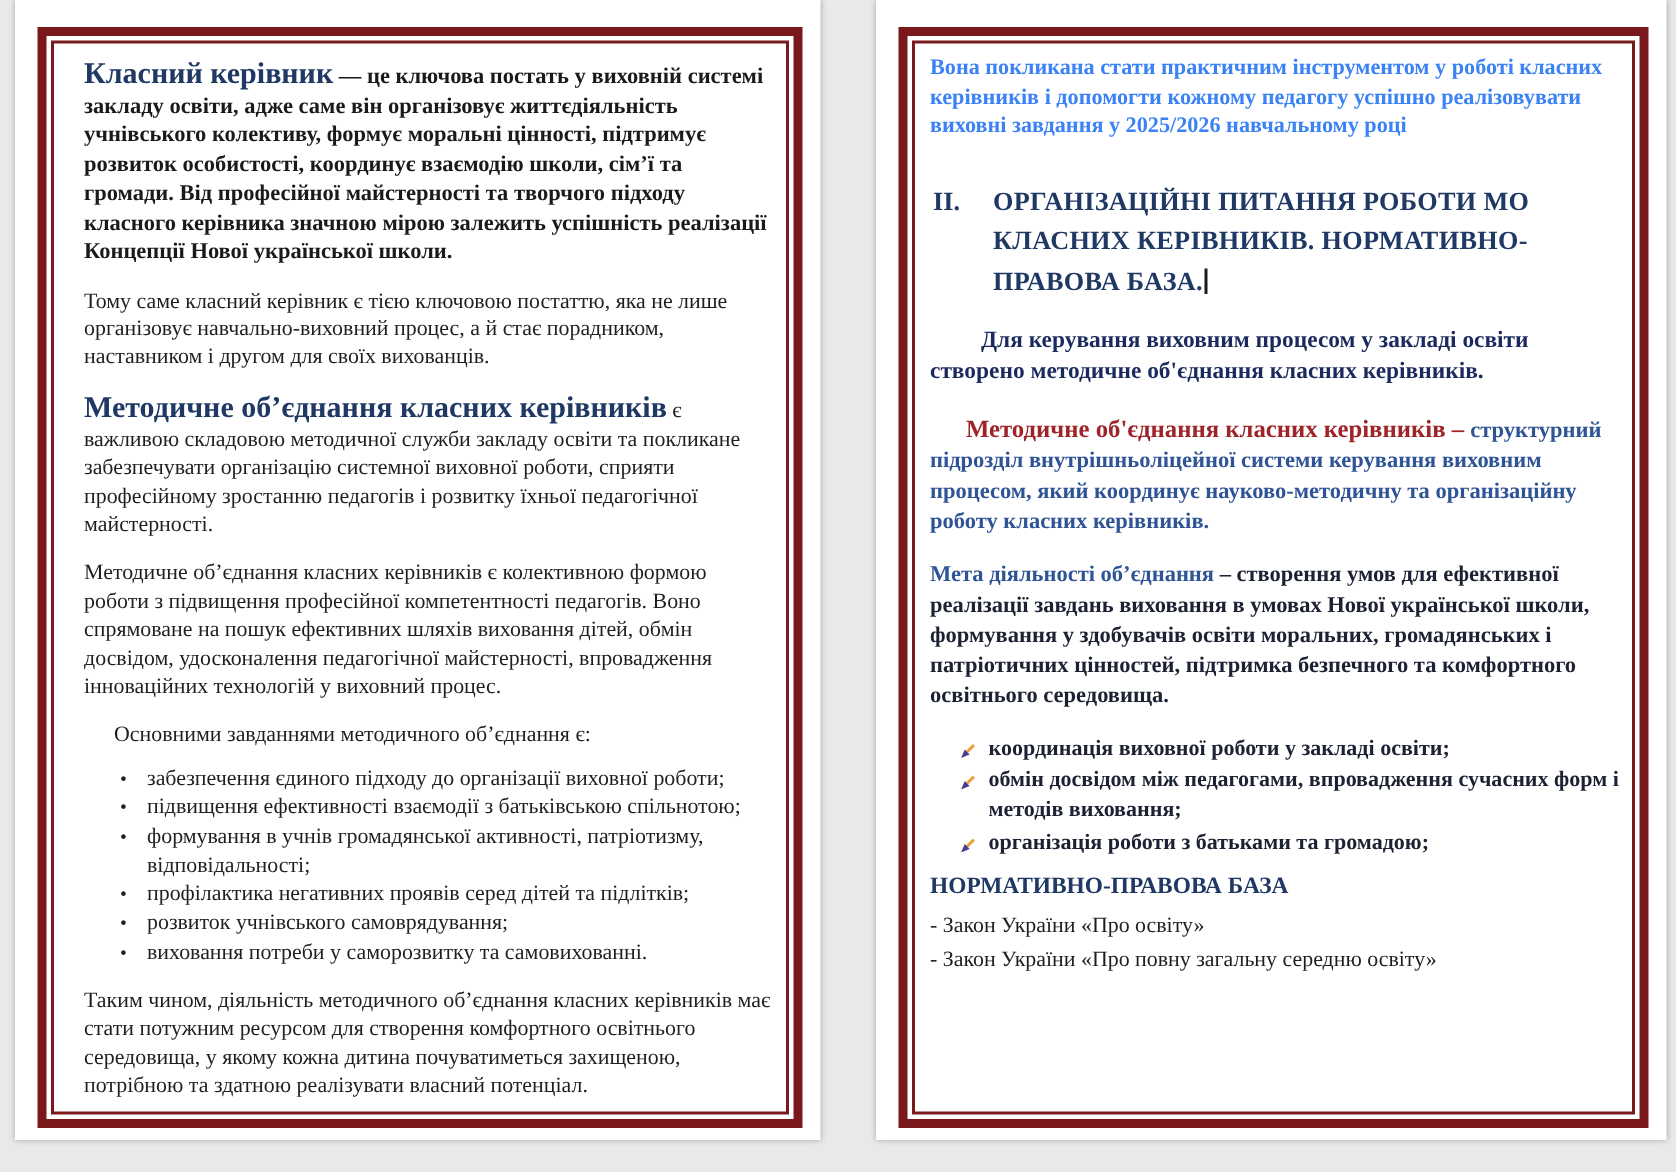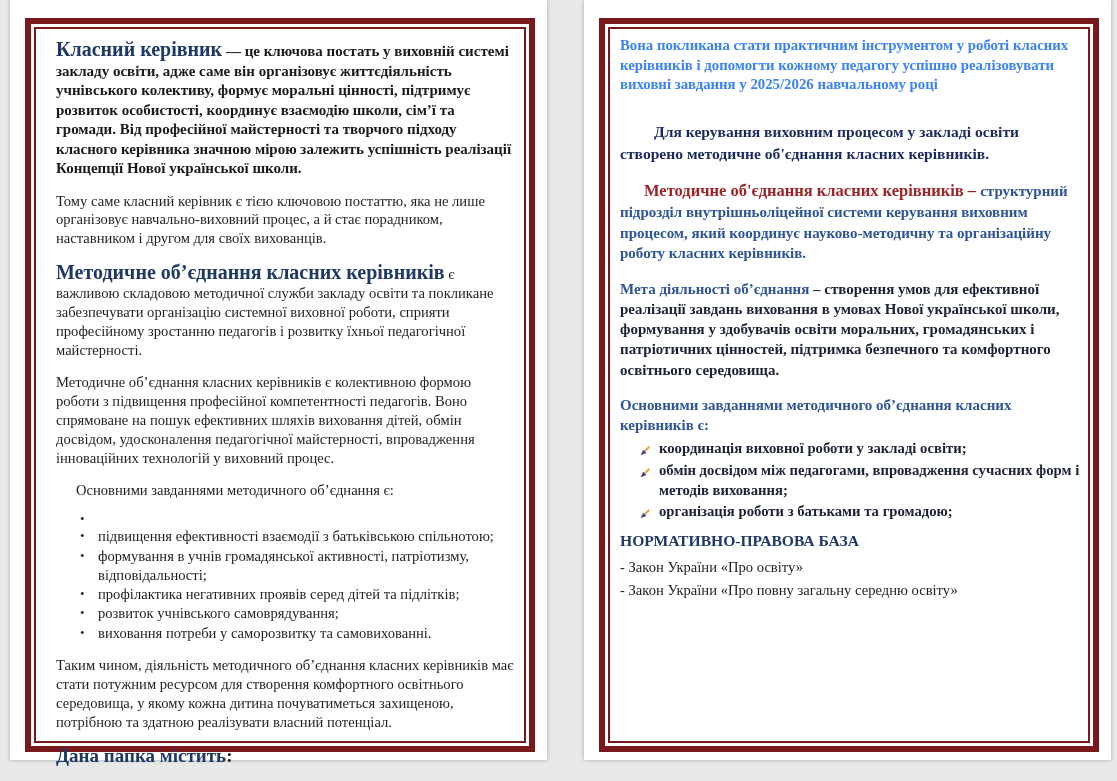--- a/index.html
+++ b/index.html
@@ -69,20 +69,21 @@
 
       <p><span class="lead-big">Методичне об’єднання класних керівників</span><span class="body"> є важливою складовою методичної служби закладу освіти та покликане забезпечувати організацію системної виховної роботи, сприяти професійному зростанню педагогів і розвитку їхньої педагогічної майстерності.</span></p>
 
       <p class="body">Методичне об’єднання класних керівників є колективною формою роботи з підвищення професійної компетентності педагогів. Воно спрямоване на пошук ефективних шляхів виховання дітей, обмін досвідом, удосконалення педагогічної майстерності, впровадження інноваційних технологій у виховний процес.</p>
 
       <p class="body" style="margin-bottom:10px;margin-left:20px;">Основними завданнями методичного об’єднання є:</p>
 
       <ul class="dots">
         <li>
             <span class="dot">•</span>
+            <span>забезпечення єдиного підходу до організації виховної роботи;</span>
           </li>
         <li>
             <span class="dot">•</span>
             <span>підвищення ефективності взаємодії з батьківською спільнотою;</span>
           </li>
         <li>
             <span class="dot">•</span>
             <span>формування в учнів громадянської активності, патріотизму, відповідальності;</span>
           </li>
         <li>
@@ -94,40 +95,42 @@
             <span>розвиток учнівського самоврядування;</span>
           </li>
         <li>
             <span class="dot">•</span>
             <span>виховання потреби у саморозвитку та самовихованні.</span>
           </li>
       </ul>
 
       <p class="body">Таким чином, діяльність методичного об’єднання класних керівників має стати потужним ресурсом для створення комфортного освітнього середовища, у якому кожна дитина почуватиметься захищеною, потрібною та здатною реалізувати власний потенціал.</p>
 
-      <div class="folder-h"><span>Дана папка містить</span><span class="colon">:</span></div>
 
     </div>
   </div>
 
   <div class="page page2 p2">
     <div class="b-outer"></div>
     <div class="b-inner"></div>
     <div class="content">
 
       <p class="intro">Вона покликана стати практичним інструментом у роботі класних керівників і допомогти кожному педагогу успішно реалізовувати виховні завдання у 2025/2026 навчальному році</p>
 
+      <div class="h2row">
+        <span class="h2num">ІІ.</span>
+        <span class="h2text"><span>ОРГАНІЗАЦІЙНІ ПИТАННЯ РОБОТИ МО КЛАСНИХ КЕРІВНИКІВ.  НОРМАТИВНО-ПРАВОВА БАЗА.</span><span class="caret"></span></span>
+      </div>
 
       <p class="leadpara">Для керування виховним процесом у закладі освіти створено методичне об'єднання класних керівників.</p>
 
       <p class="defpara"><span class="redlead">Методичне об'єднання класних керівників – </span><span class="bluerest">структурний підрозділ внутрішньоліцейної системи керування виховним процесом, який координує науково-методичну та організаційну роботу класних керівників.</span></p>
 
       <p class="metapara"><span class="metalead">Мета діяльності об’єднання </span><span class="metarest">– створення умов для ефективної реалізації завдань виховання в умовах Нової української школи, формування у здобувачів освіти моральних, громадянських і патріотичних цінностей, підтримка безпечного та комфортного освітнього середовища.</span></p>
 
-      <p class="p2tasksintro">Основними завданнями методичного об’єднання класних керівників є:</p>
 
       <div class="alist">
         <div class="aitem">
             <span class="ic"><svg width="10" height="10" viewBox="0 0 14 14">
                 <path d="M13 1 L6.5 7.5" stroke="#e8a13c" stroke-width="2.8" fill="none"></path>
                 <path d="M1 13 L9 9.8 L4.4 5.2 Z" fill="#4b3e8f"></path>
               </svg></span>
             <span>координація виховної роботи у закладі освіти;</span>
           </div>
         <div class="aitem">

